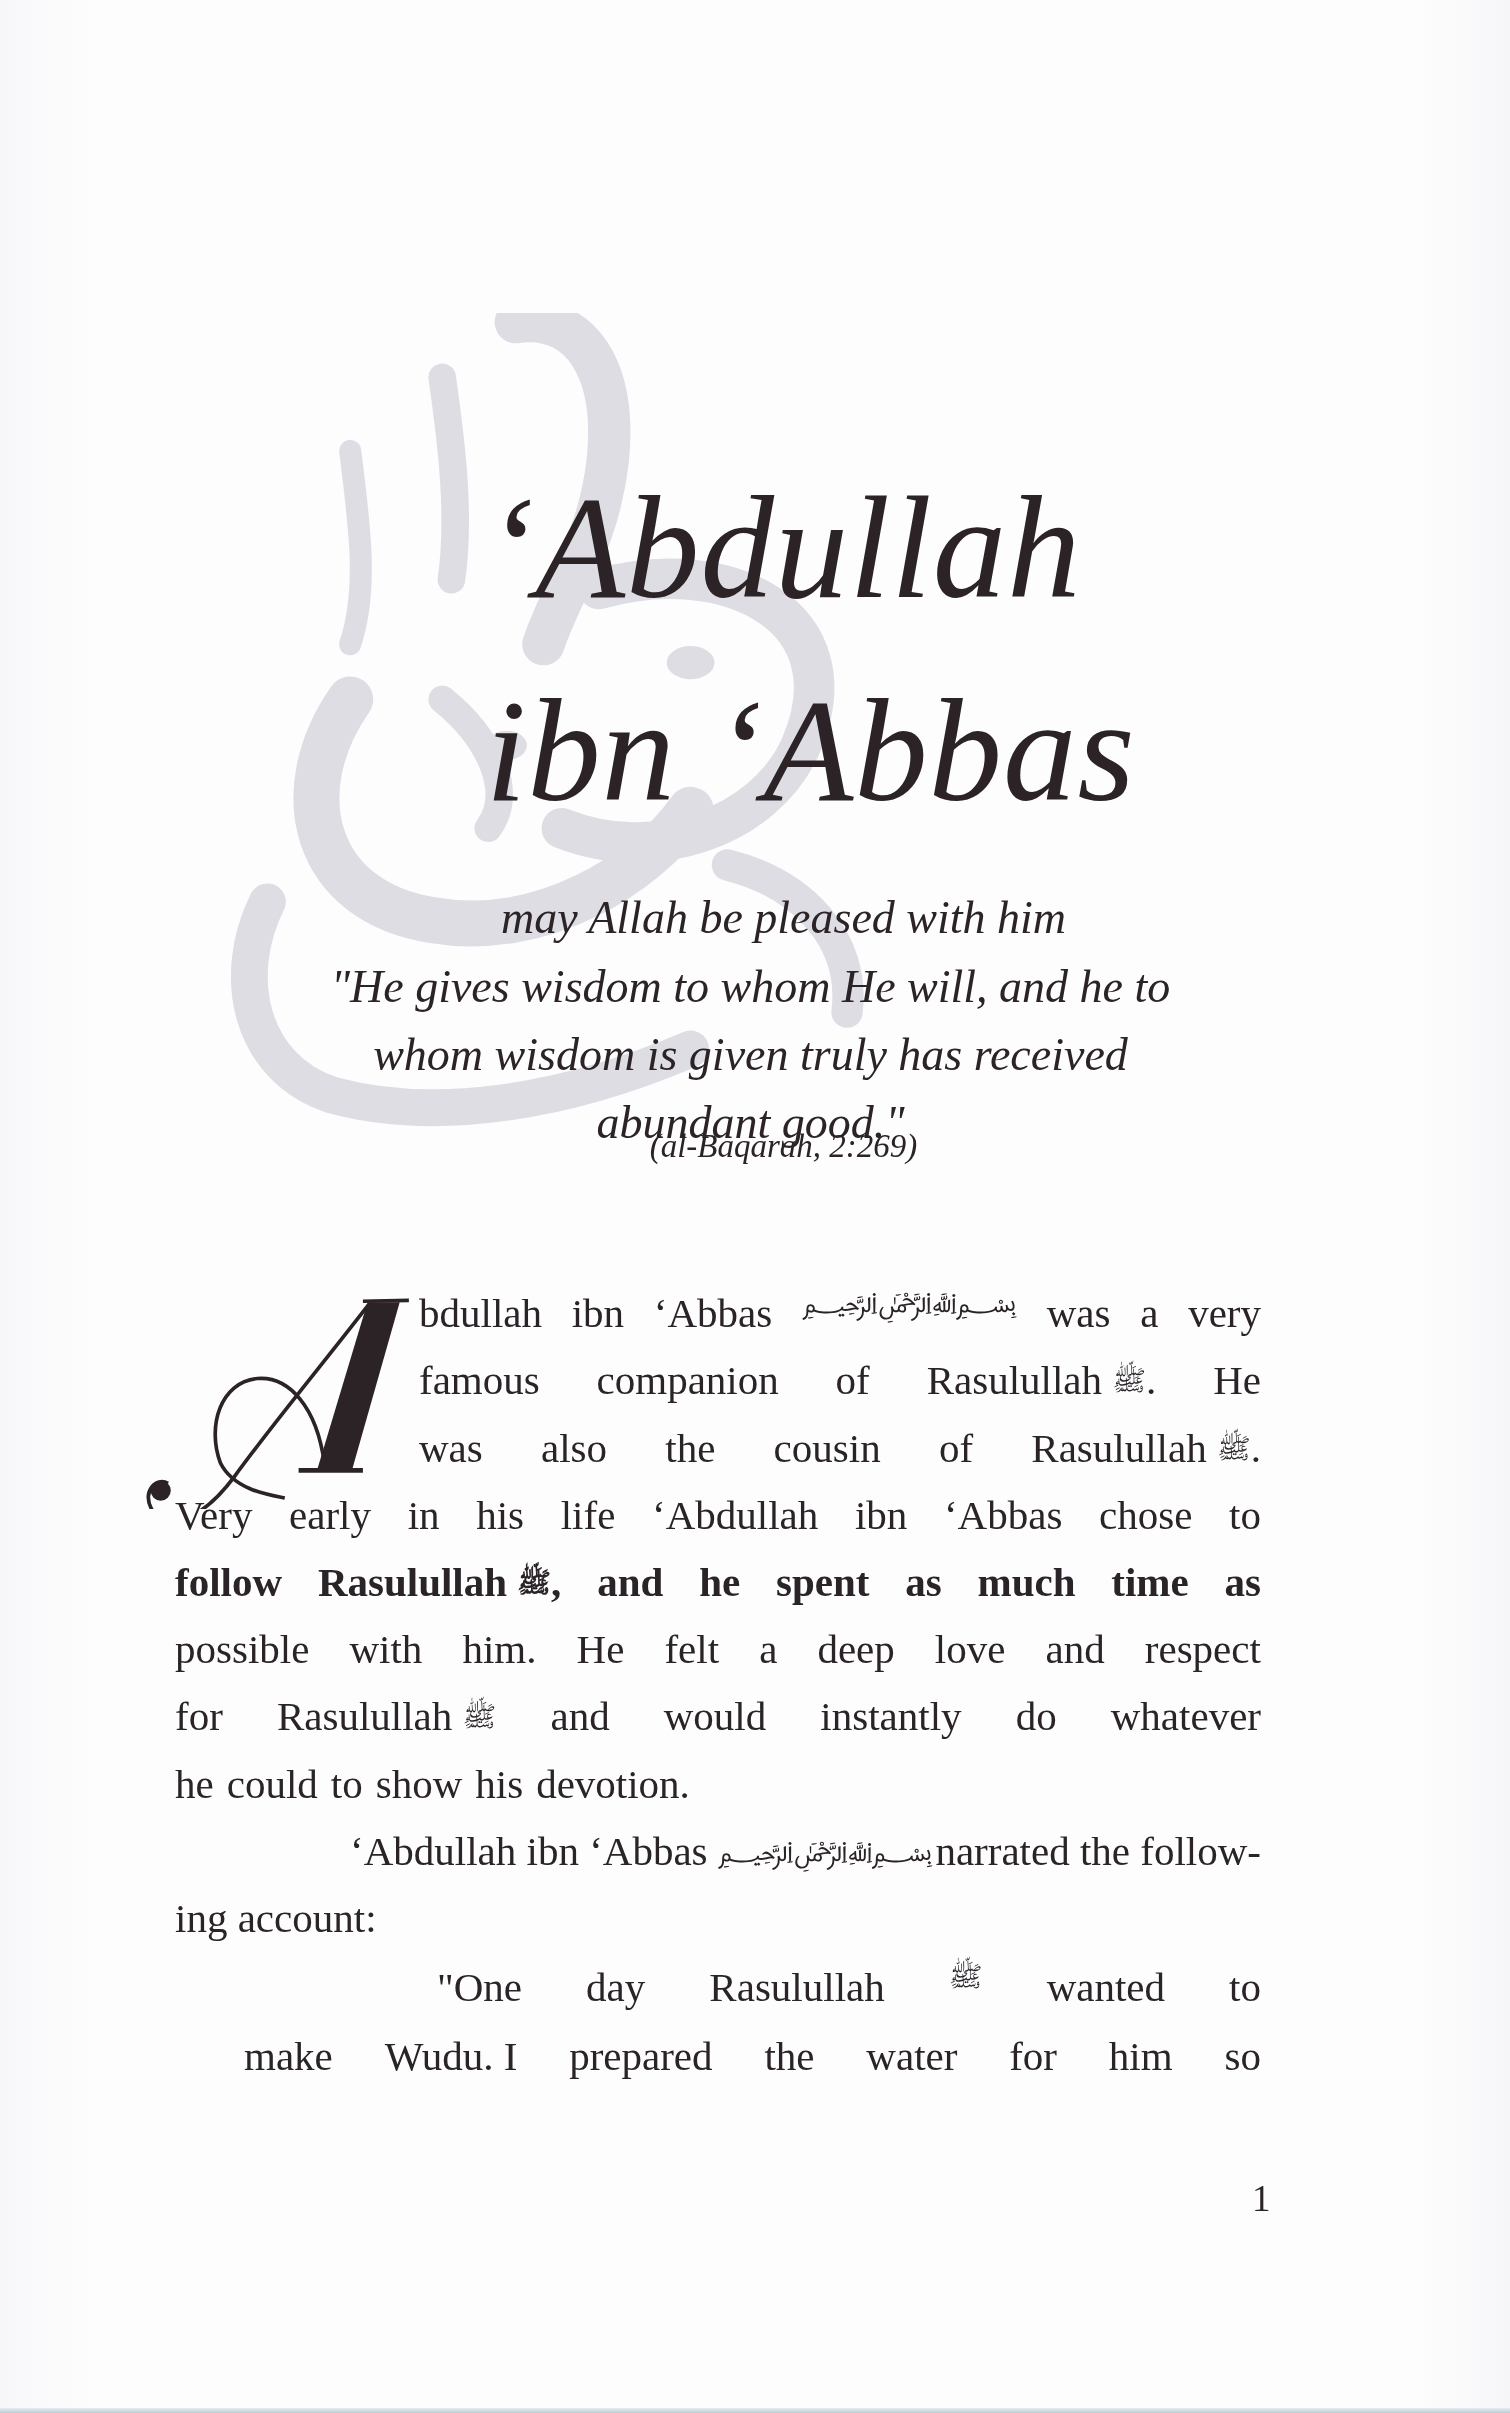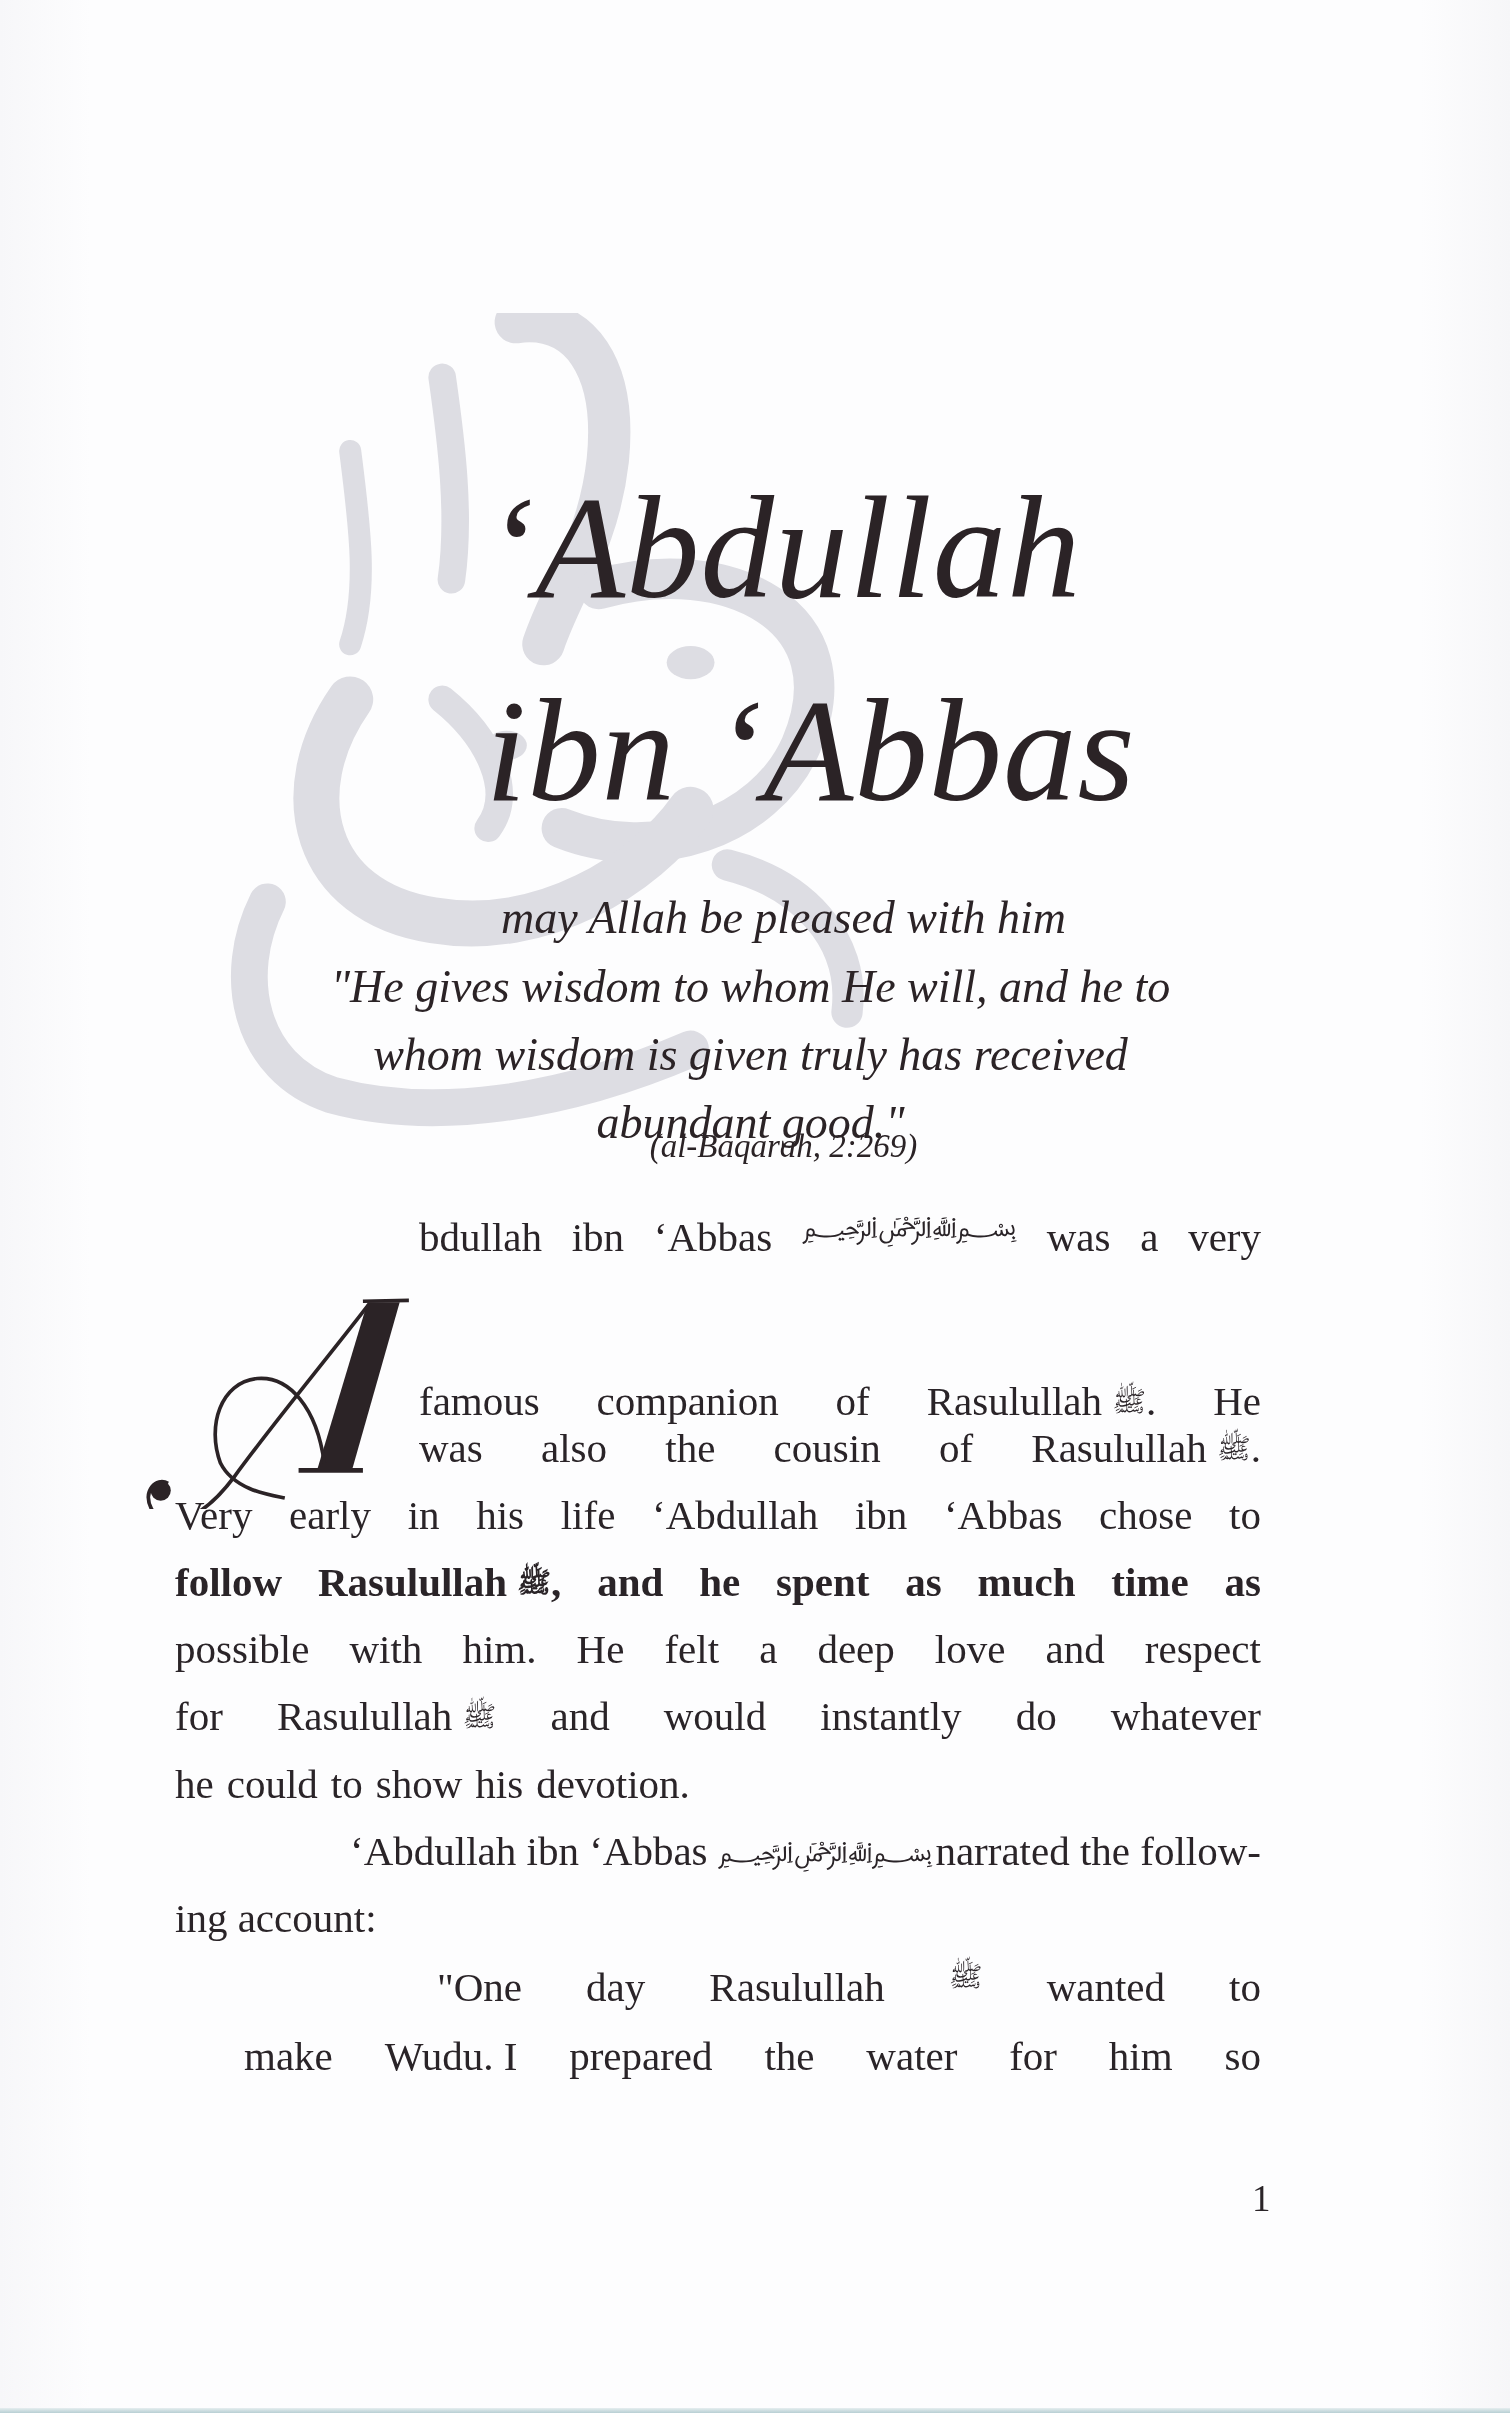--- a/index.html
+++ b/index.html
@@ -174,31 +174,31 @@
       <path d="M250 34 L300 33" stroke="#2b2326" stroke-width="4"></path>
 
       <path d="M180 218 L250 218" stroke="#2b2326" stroke-width="5"></path>
 
       <path d="M256 38 C 200 110, 150 170, 110 225 C 80 265, 40 290, 20 260 C 10 240, 25 225, 38 232" fill="none" stroke="#2b2326" stroke-width="4"></path>
       <path d="M208 210 C 200 150, 170 115, 135 118 C 95 122, 80 170, 95 210 C 110 240, 150 245, 165 248" fill="none" stroke="#2b2326" stroke-width="4"></path>
       <circle cx="30" cy="240" r="11" fill="#2b2326"></circle>
     </svg>
   </div>
 
-  <div class="line indent-drop" style="top:1217px;">
+  <div class="line indent-drop" style="top:1293px;">
     <span class="word">bdullah</span>
     <span class="word">ibn</span>
     <span class="word">‘Abbas</span>
     <span class="honorific">﷽</span>
     <span class="word">was</span>
     <span class="word">a</span>
     <span class="word">very</span>
   </div>
 
-  <div class="line indent-drop" style="top:1360px;margin-top:21px;">
+  <div class="line indent-drop" style="top:1360px;">
     <span class="word">famous</span>
     <span class="word">companion</span>
     <span class="word">of</span>
     <span class="word"><span>Rasulullah</span> <span class="honorific">ﷺ</span>.</span>
     <span class="word">He</span>
   </div>
 
   <div class="line indent-drop" style="top:1428px;">
     <span class="word">was</span>
     <span class="word">also</span>

